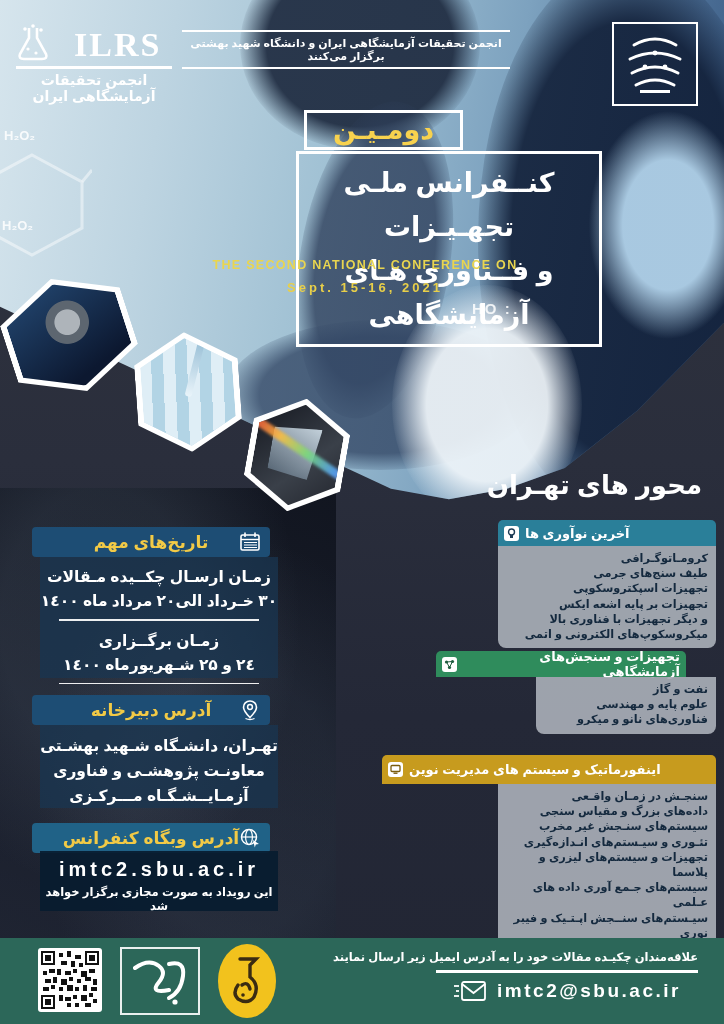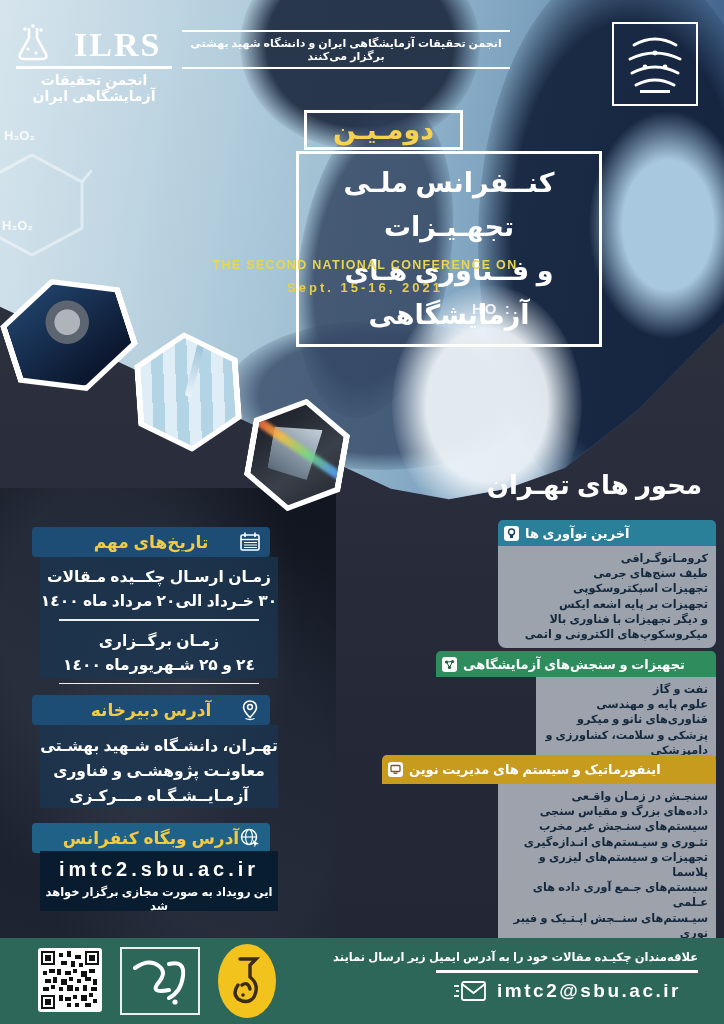--- a/index.html
+++ b/index.html
@@ -86,21 +86,21 @@
   .topics-heading{position:absolute;right:22px;top:470px;color:#fff;font-size:26px;font-weight:800;}
   .tg{position:absolute;}
   .tg-h{display:flex;align-items:center;gap:6px;height:26px;border-radius:5px 5px 0 0;padding:0 6px;color:#fff;font-size:13px;font-weight:800;box-sizing:border-box;}
   .tg-icon{width:15px;height:15px;background:#fff;border-radius:3px;display:flex;align-items:center;justify-content:center;flex:0 0 15px;}
   .tg-b{position:absolute;right:0;background:rgba(167,172,181,.93);border-radius:0 0 8px 8px;color:#14293e;
     font-size:11.3px;font-weight:600;line-height:15.2px;text-align:right;padding:5px 8px 6px 6px;box-sizing:border-box;}
   .tg1{right:8px;top:520px;width:218px;}
   .tg1 .tg-h{background:#2a7f99;width:218px;}
   .tg1 .tg-b{width:218px;border-radius:0 0 8px 8px;}
   .tg2{right:8px;top:651px;width:280px;}
-  .tg2 .tg-h{background:#2f8c5c;width:280px;align-items:center;}
+  .tg2 .tg-h{background:#2f8c5c;width:250px;align-items:center;}
   .tg2 .tg-b{width:180px;}
   .tg3{right:8px;top:755px;width:334px;}
   .tg3 .tg-h{background:#c79b1e;width:334px;height:29px;}
   .tg3 .tg-b{width:218px;}
   
   .footer{position:absolute;left:0;top:938px;width:724px;height:86px;background:#2c6759;}
   .qr{position:absolute;left:38px;top:10px;width:64px;height:64px;background:#fff;border-radius:3px;padding:3px;box-sizing:border-box;}
   .partner{position:absolute;left:120px;top:9px;width:80px;height:68px;border:2.5px solid #e9f0ee;box-sizing:border-box;display:flex;align-items:center;justify-content:center;}
   .society{position:absolute;left:218px;top:6px;width:58px;height:74px;background:#f2c21d;border-radius:50%;display:flex;align-items:center;justify-content:center;}
   .f-right{position:absolute;right:26px;top:12px;width:262px;text-align:center;color:#fff;}
@@ -229,21 +229,20 @@
             <circle cx="5.5" cy="8.5" r="1.6" fill="#1e5c3e"></circle>
             <path d="M2.5 3 L8.5 2.5 L5.5 8.5 Z" fill="none" stroke="#1e5c3e" stroke-width="1"></path>
           </svg>
       </span>
       <span class="rtl">تجهیزات و سنجش‌های آزمایشگاهی</span>
     </div>
     <div class="tg-b">
       <div class="rtl">نفت و گاز</div>
       <div class="rtl">علوم پایه و مهندسی</div>
       <div class="rtl">فناوری‌های نانو و میکرو</div>
-      <div class="rtl">پزشکی و سلامت، کشاورزی و دامپزشکی</div>
     </div>
   </div>
 
   <div class="tg tg3">
     <div class="tg-h">
       <span class="tg-icon">
         <svg width="11" height="11" viewBox="0 0 11 11">
             <rect x="1" y="1.5" width="9" height="6" rx="1" fill="none" stroke="#7a5c0d" stroke-width="1.3"></rect>
             <rect x="3.5" y="8.5" width="4" height="1.4" fill="#7a5c0d"></rect>
           </svg>

